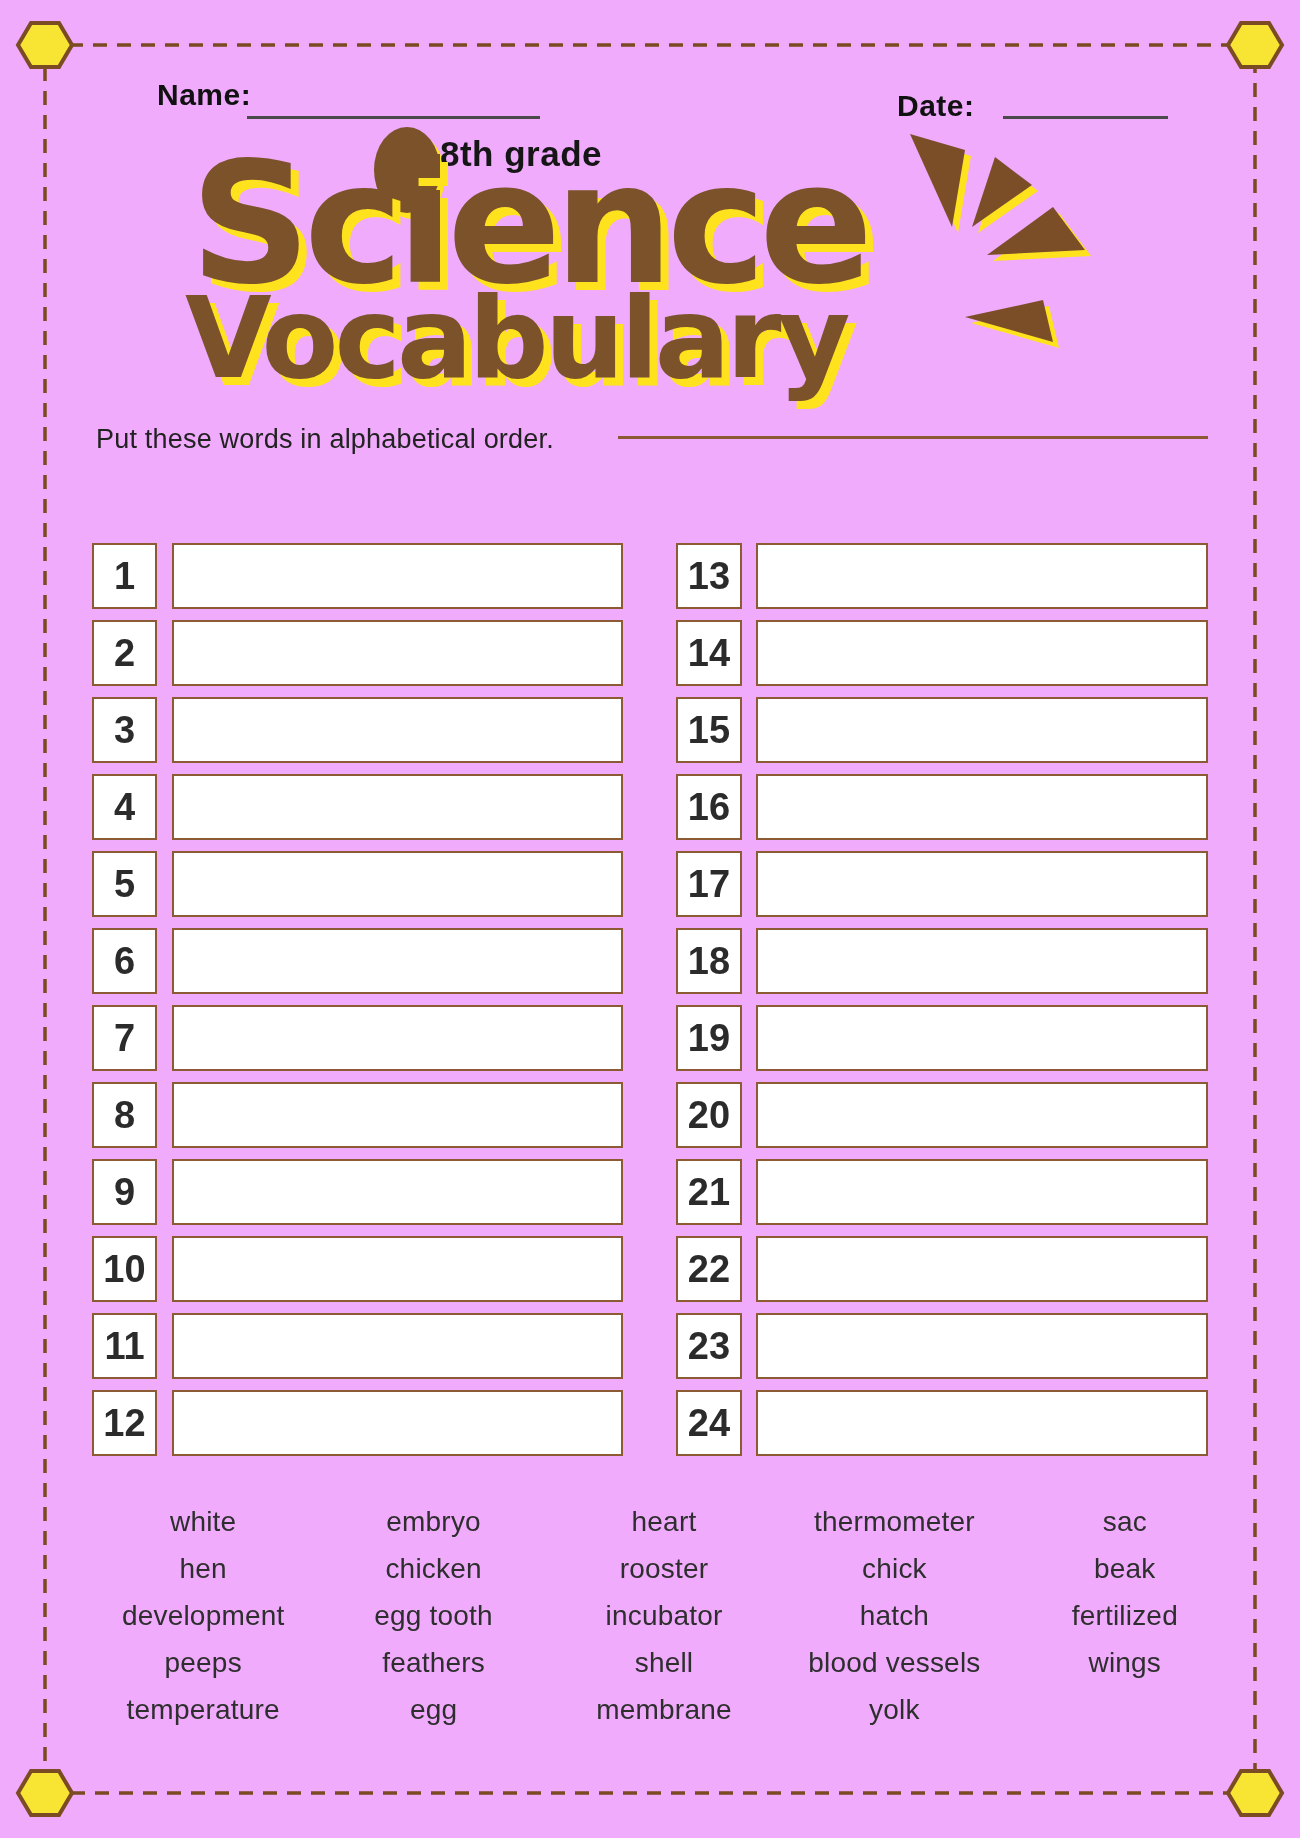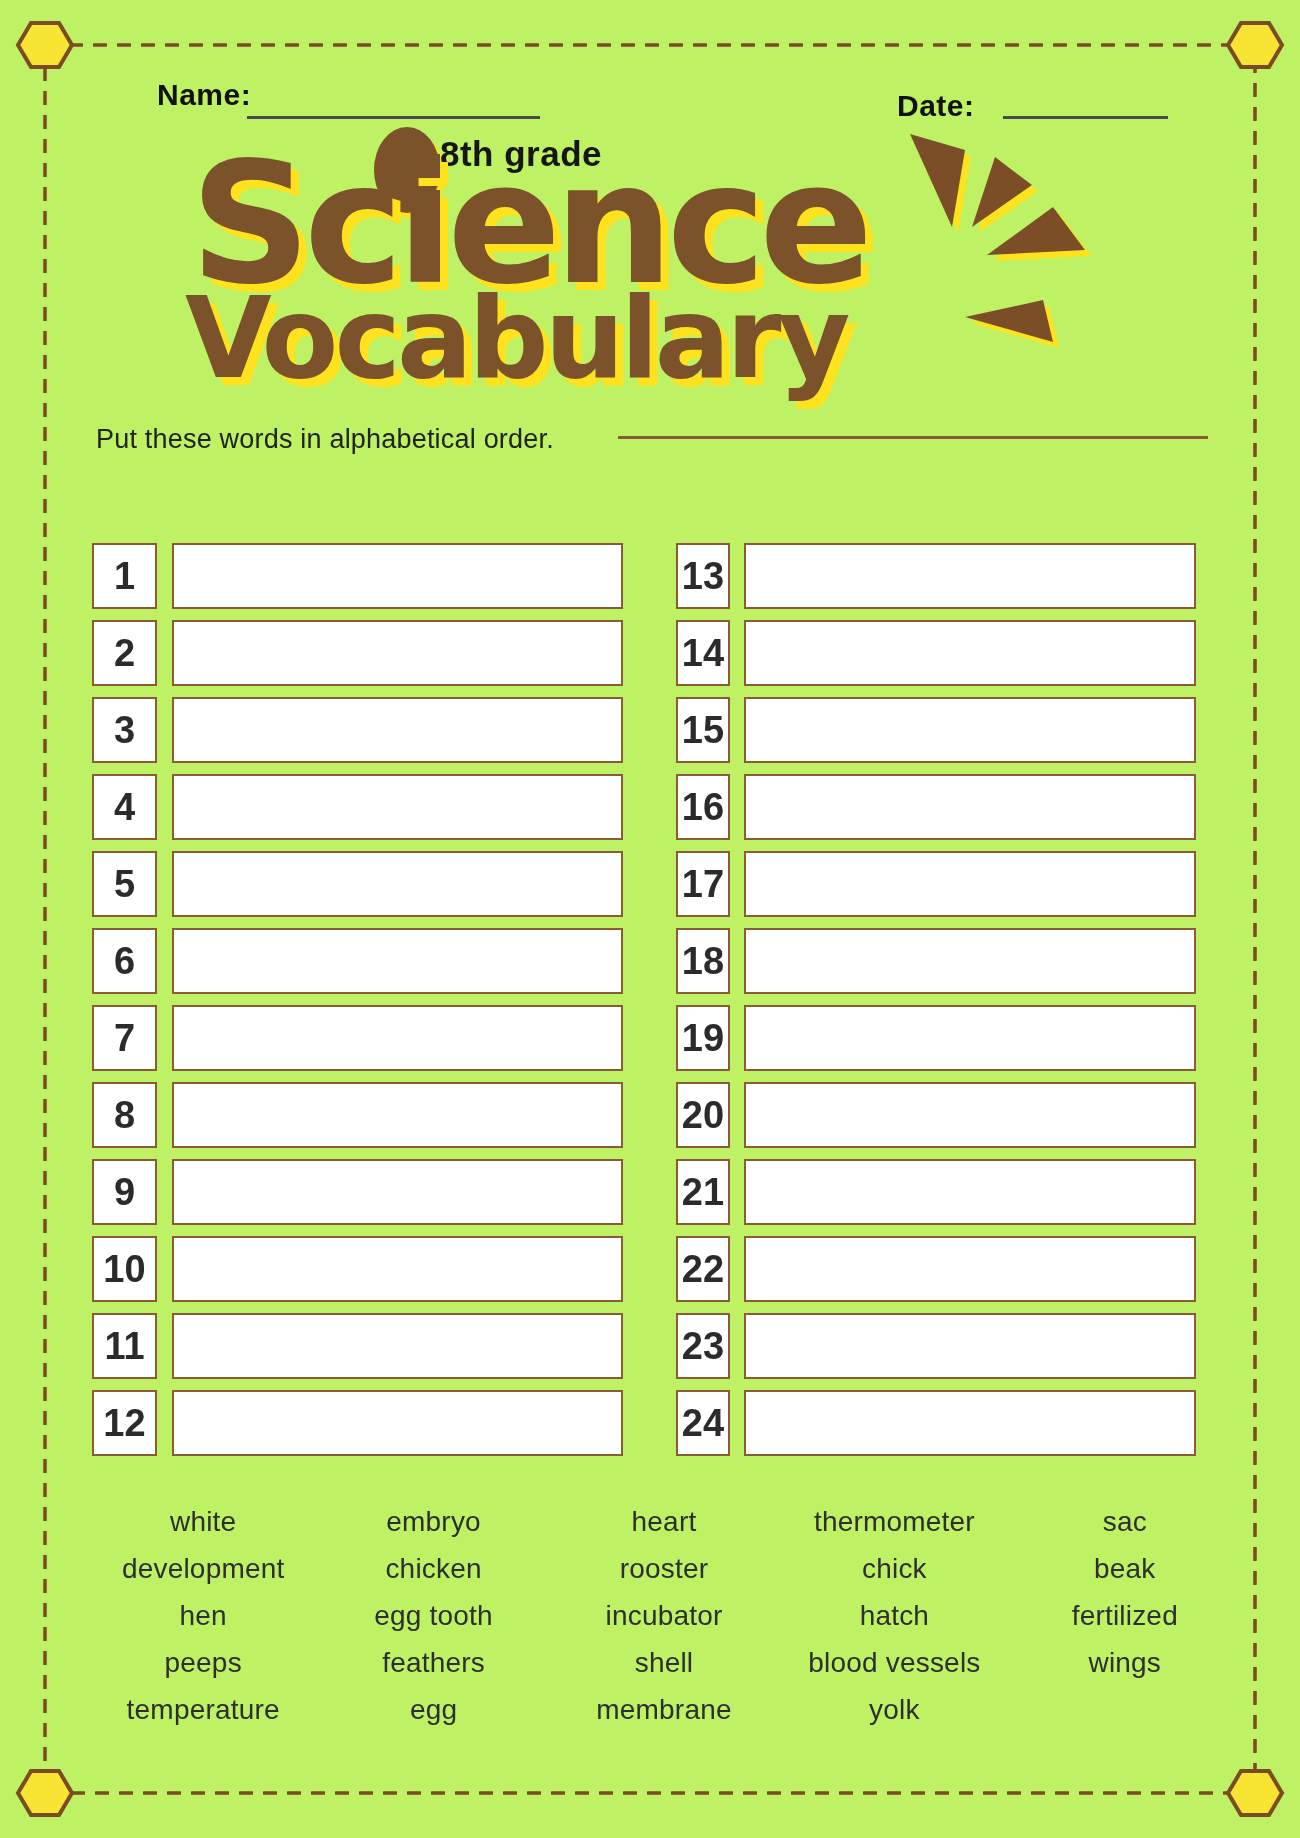--- a/index.html
+++ b/index.html
@@ -1,16 +1,16 @@
 <!DOCTYPE html>
 <html><head>
 <meta charset="utf-8">
 <style>
   html,body{margin:0;padding:0;background:#fff;}
-  .page{position:relative;width:1300px;height:1838px;background:#bef264;overflow:hidden;
+  .page{position:relative;width:1300px;height:1838px;background:#f0abfc;overflow:hidden;
         font-family:"Liberation Sans","DejaVu Sans",sans-serif;color:#1d1d1d;}
   .abs{position:absolute;}
   svg{display:block;}
 
   
   .field-label{font-size:30px;font-weight:700;letter-spacing:.5px;color:#111;}
   .write-line{height:3px;background:#4a4a4a;}
 
   
   .grade{font-size:35px;font-weight:700;color:#161616;letter-spacing:.5px;}
@@ -23,21 +23,21 @@
   
   .instruction{font-size:27px;font-weight:500;color:#222;letter-spacing:.2px;}
   .rule{height:3px;background:#8a5a33;}
 
   
   .col{display:flex;flex-direction:column;}
   .arow{display:flex;align-items:stretch;margin-bottom:11px;height:66px;}
   .nbox{box-sizing:border-box;width:65px;height:66px;border:2.5px solid #8D5B33;background:#fff;
         display:flex;align-items:center;justify-content:center;
         font-size:38px;font-weight:600;color:#2B2B2B;}
-  .col-right .nbox{width:54px;}
+  .col-right .nbox{width:66px;}
   .abox{box-sizing:border-box;height:66px;border:2.5px solid #8D5B33;background:#fff;}
   .col-left .abox{width:451px;margin-left:15px;}
   .col-right .abox{width:452px;margin-left:14px;}
 
   
   .word-bank{display:grid;grid-template-columns:repeat(5,1fr);}
   .wcol{display:flex;flex-direction:column;}
   .word{height:47px;line-height:47px;text-align:center;font-size:28px;
         font-weight:500;color:#2E2E2E;letter-spacing:.2px;white-space:nowrap;}
 </style>
@@ -175,22 +175,22 @@
       </div>
     <div class="arow">
         <div class="nbox">24</div>
         <div class="abox"></div>
       </div>
   </div>
 
   <div class="abs word-bank" style="left:88px;top:1498px;width:1152px;">
     <div class="wcol">
       <div class="word">white</div>
+      <div class="word">hen</div>
       <div class="word">development</div>
-      <div class="word">hen</div>
       <div class="word">peeps</div>
       <div class="word">temperature</div>
     </div>
     <div class="wcol">
       <div class="word">embryo</div>
       <div class="word">chicken</div>
       <div class="word">egg tooth</div>
       <div class="word">feathers</div>
       <div class="word">egg</div>
     </div>

